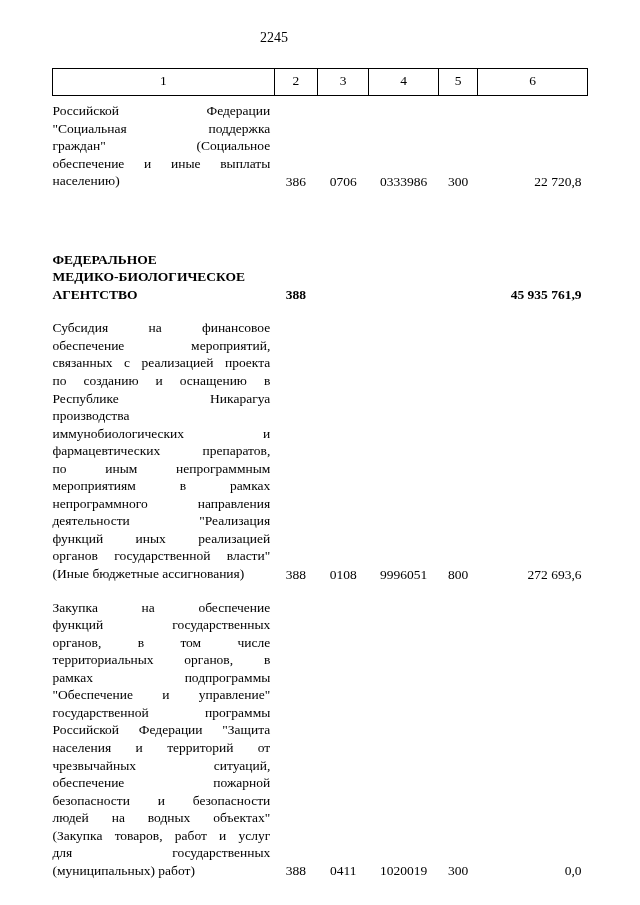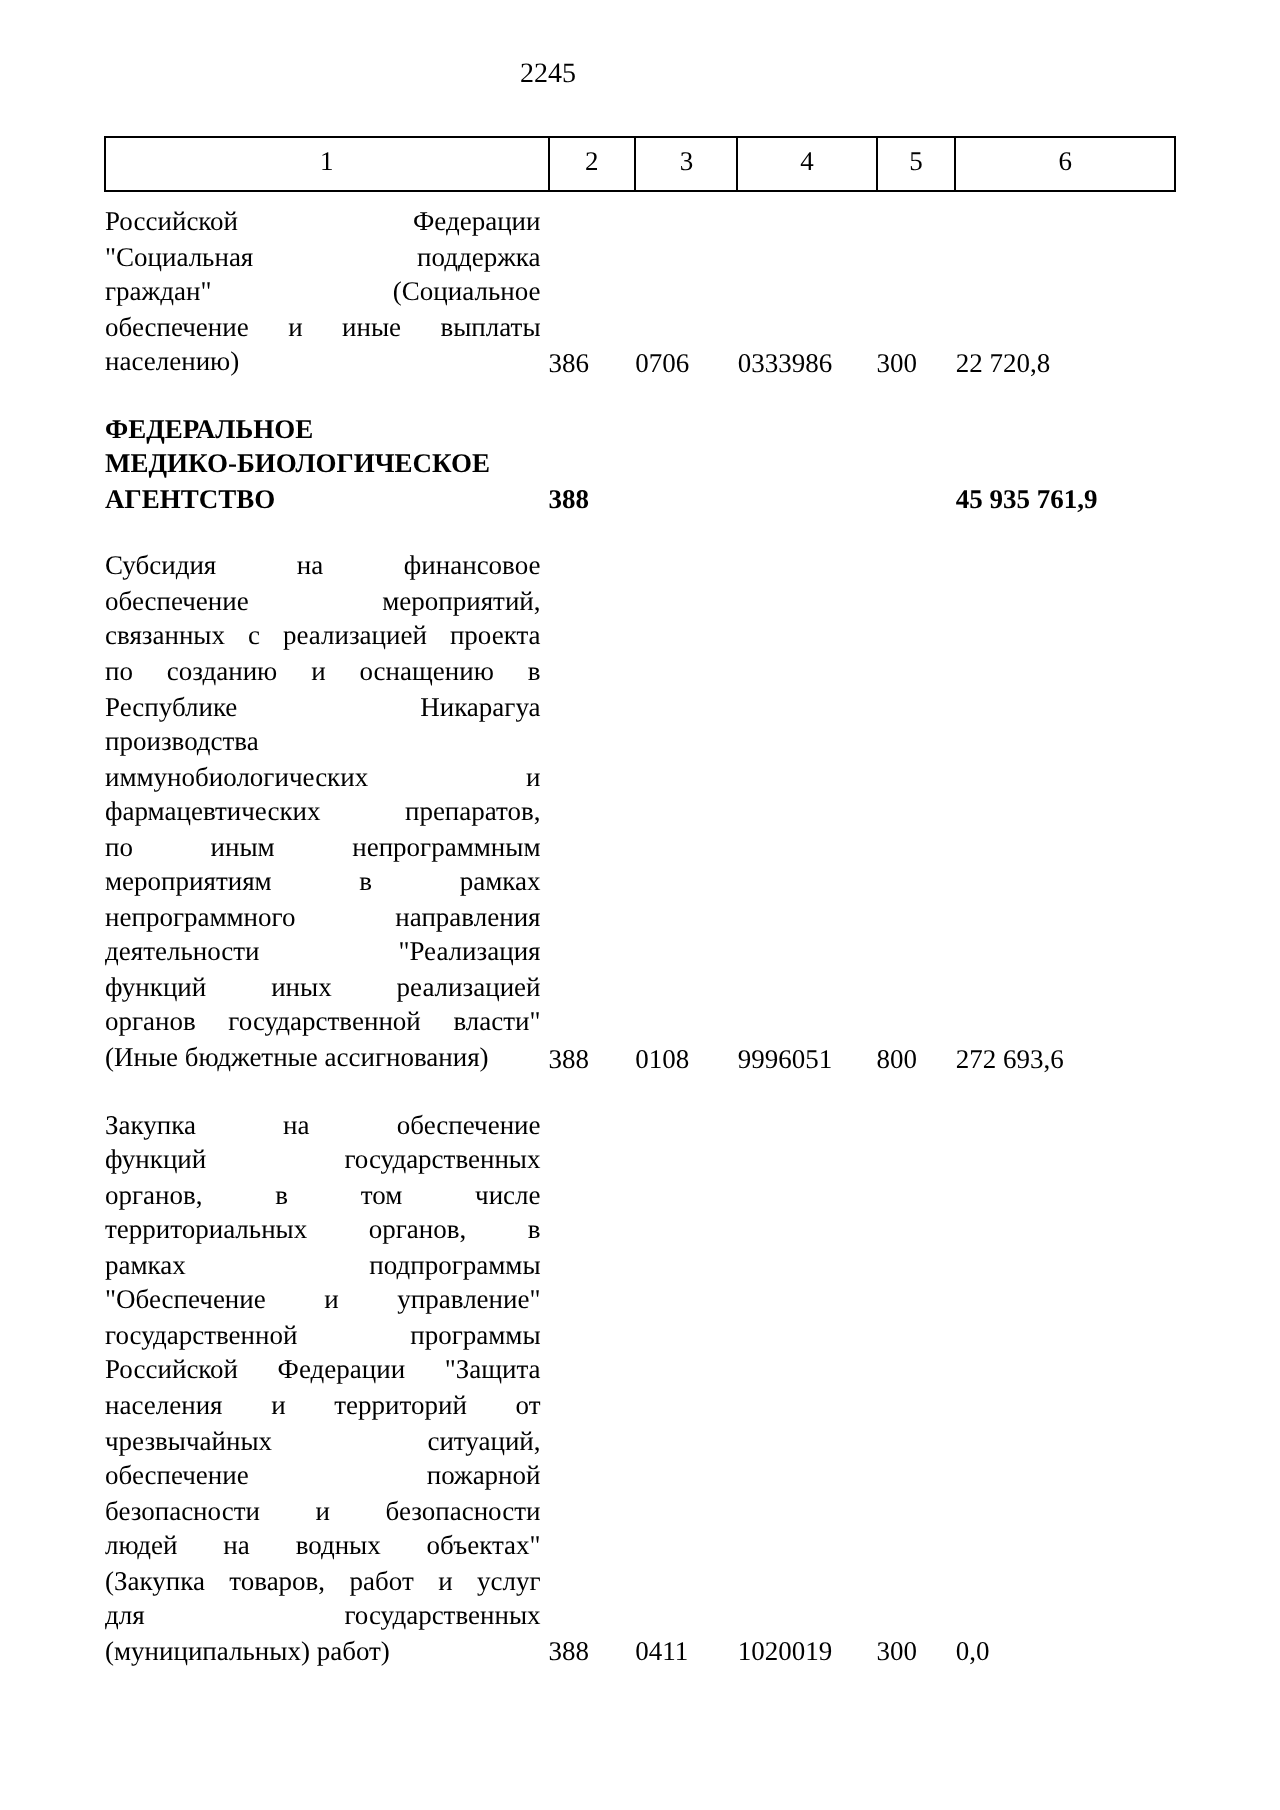--- a/index.html
+++ b/index.html
@@ -61,41 +61,43 @@
   tr.body-row td {
     padding-top: 6px;
   }
   td.txt {
     text-align: justify;
     text-align-last: justify;
     line-height: 1.30;
     padding-right: 4px;
   }
   td.num-c {
-    text-align: left;
+    text-align: center;
     white-space: nowrap;
   }
   td.num-r {
+    text-align: right;
     white-space: nowrap;
     padding-right: 6px;
   }
   .bottom-align {
     vertical-align: bottom !important;
   }
   .bold {
     font-weight: bold;
   }
   .spacer-row td {
     height: 10px;
     line-height: 10px;
     font-size: 1px;
   }
   .agency-block {
     line-height: 1.30;
     text-align: right;
+    margin-top: 45px;
   }
   .justify-block p {
     margin: 0;
     text-align: justify;
     text-align-last: justify;
     line-height: 1.30;
   }
   .justify-block p.lastline {
     text-align-last: left;
   }

